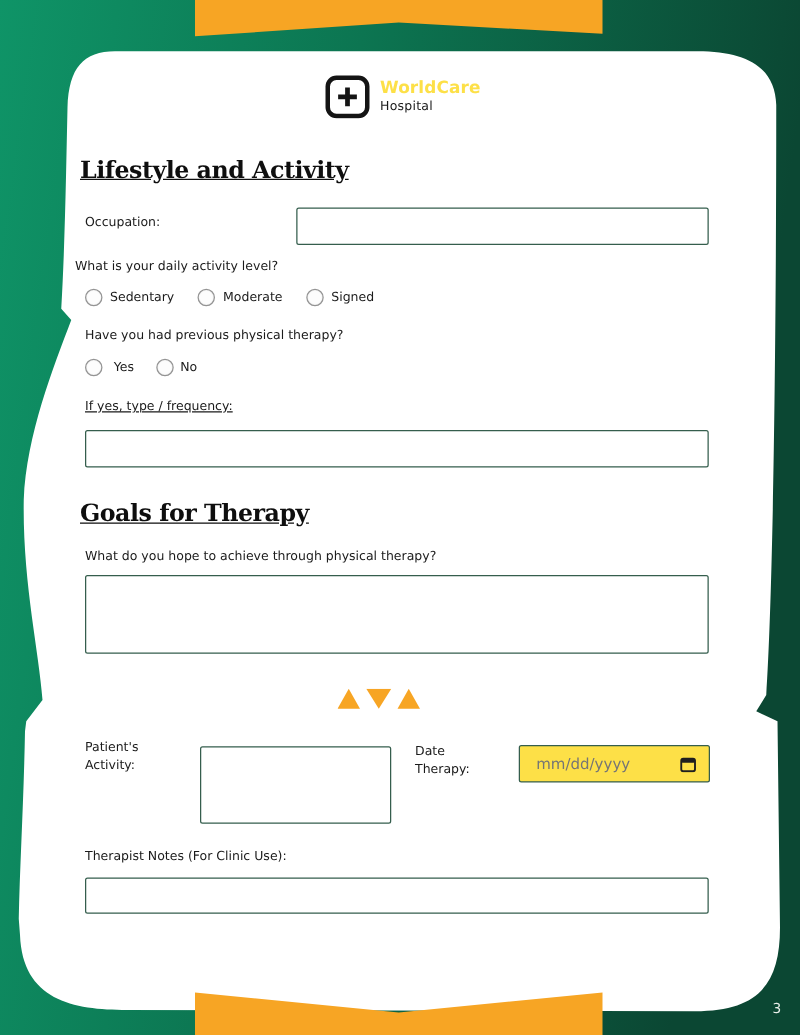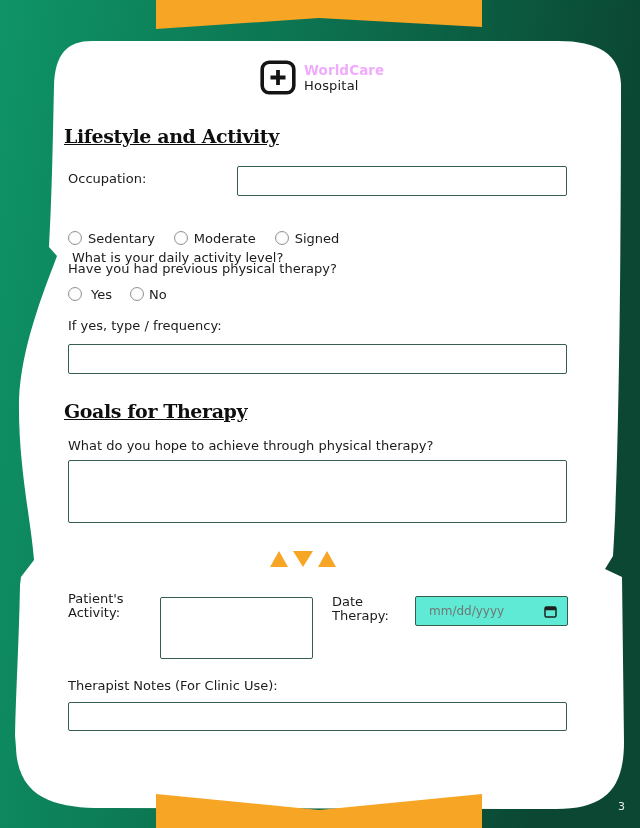--- a/index.html
+++ b/index.html
@@ -4,21 +4,21 @@
 <style>
   html,body{margin:0;padding:0;}
   body{
     width:640px;height:828px;position:relative;overflow:hidden;
     background:#0B4733;
     font-family:"DejaVu Sans","Liberation Sans",sans-serif;
   }
   .bg{position:absolute;inset:0;z-index:0;}
   .abs{position:absolute;z-index:2;}
   .label{
-    font-size:13px;color:#1b1b1b;line-height:13px;
+    font-size:10px;color:#1b1b1b;line-height:13px;
     font-family:"DejaVu Sans","Liberation Sans",sans-serif;
   }
   .heading{
     font-family:"DejaVu Serif","Liberation Serif",serif;
     font-weight:bold;font-size:19px;letter-spacing:-0.4px;
     color:#0e0e0e;line-height:24px;text-decoration:underline;
   }
   .tinput{
     box-sizing:border-box;border:1px solid #355E4D;border-radius:2px;
     background:#fff;font-size:12px;color:#1b1b1b;padding:2px 8px;
@@ -27,25 +27,25 @@
   textarea.tinput{resize:none;}
   .radio-row{display:flex;align-items:flex-end;column-gap:19px;}
   .radio-opt{display:flex;align-items:center;column-gap:6px;}
   .radio-circle{
     width:12px;height:12px;border-radius:50%;
     border:1px solid #949494;background:#fdfdfd;flex:0 0 auto;
     box-shadow:inset 0 0 1px rgba(0,0,0,.15);
   }
   .logo{display:flex;align-items:center;column-gap:8px;}
   .logo-text{display:flex;flex-direction:column;justify-content:center;}
-  .logo-name{font-weight:bold;font-size:13.5px;line-height:15px;color:#f0abfc;letter-spacing:0.1px;}
-  .logo-sub{font-size:13px;line-height:15px;color:#1a1a1a;letter-spacing:0.2px;}
+  .logo-name{font-weight:bold;font-size:13.5px;line-height:15px;color:#fde047;letter-spacing:0.1px;}
+  .logo-sub{font-size:10px;line-height:15px;color:#1a1a1a;letter-spacing:0.2px;}
   .datefield{
     box-sizing:border-box;display:flex;align-items:center;
-    border:1px solid #355E4D;border-radius:2px;background:#5eead4;
+    border:1px solid #355E4D;border-radius:2px;background:#fde047;
   }
   .date-ph{font-size:12px;color:#757575;margin-left:13px;}
   .date-ic{margin-left:auto;margin-right:10px;display:flex;}
   .sigbox{box-sizing:border-box;border:1px solid #355E4D;border-radius:2px;background:#fff;}
   .pagenum{font-size:11px;color:#E9EFEA;}
 </style>
 </head>
 <body>
 
 <svg class="bg" width="640" height="828" viewBox="0 0 640 828">
@@ -86,21 +86,21 @@
     <span class="logo-name">WorldCare</span>
     <span class="logo-sub">Hospital</span>
   </div>
 </div>
 
 <div class="abs heading" style="left:64px;top:124px;">Lifestyle and Activity</div>
 
 <div class="abs label" style="left:68px;top:172px;">Occupation:</div>
 <input class="abs tinput" style="left: 237px; top: 166px; width: 330px; height: 30px;">
 
-<div class="abs label" style="left:72px;top:207px;margin-top:44px;">What is your daily activity level?</div>
+<div class="abs label" style="left:60px;top:207px;">What is your daily activity level?</div>
 
 <div class="abs radio-row" style="left:68px;top:231px;">
   <div class="radio-opt">
     <span class="radio-circle"></span>
     <span class="label">Sedentary</span>
   </div>
   <div class="radio-opt">
     <span class="radio-circle"></span>
     <span class="label">Moderate</span>
   </div>
@@ -116,21 +116,21 @@
   <div class="radio-opt" style="column-gap:9px;">
     <span class="radio-circle"></span>
     <span class="label">Yes</span>
   </div>
   <div class="radio-opt" style="column-gap:5px;">
     <span class="radio-circle"></span>
     <span class="label">No</span>
   </div>
 </div>
 
-<div class="abs label" style="left:68px;top:319px;">If yes, type / frequency:</div>
+<div class="abs label" style="left:68px;top:319px;text-decoration:underline;">If yes, type / frequency:</div>
 <input class="abs tinput" style="left: 68px; top: 344px; width: 499px; height: 30px;">
 
 <div class="abs heading" style="left:64px;top:399px;">Goals for Therapy</div>
 <div class="abs label" style="left:68px;top:439px;">What do you hope to achieve through physical therapy?</div>
 <textarea class="abs tinput" style="left: 68px; top: 460px; width: 499px; height: 63px;"></textarea>
 
 <svg class="abs" style="left:270px;top:551px;" width="66" height="17" viewBox="0 0 66 17">
   <polygon points="9,0 18,16 0,16" fill="#F7A524"></polygon>
   <polygon points="23,0 43,0 33,16" fill="#F7A524"></polygon>
   <polygon points="57,0 66,16 48,16" fill="#F7A524"></polygon>

